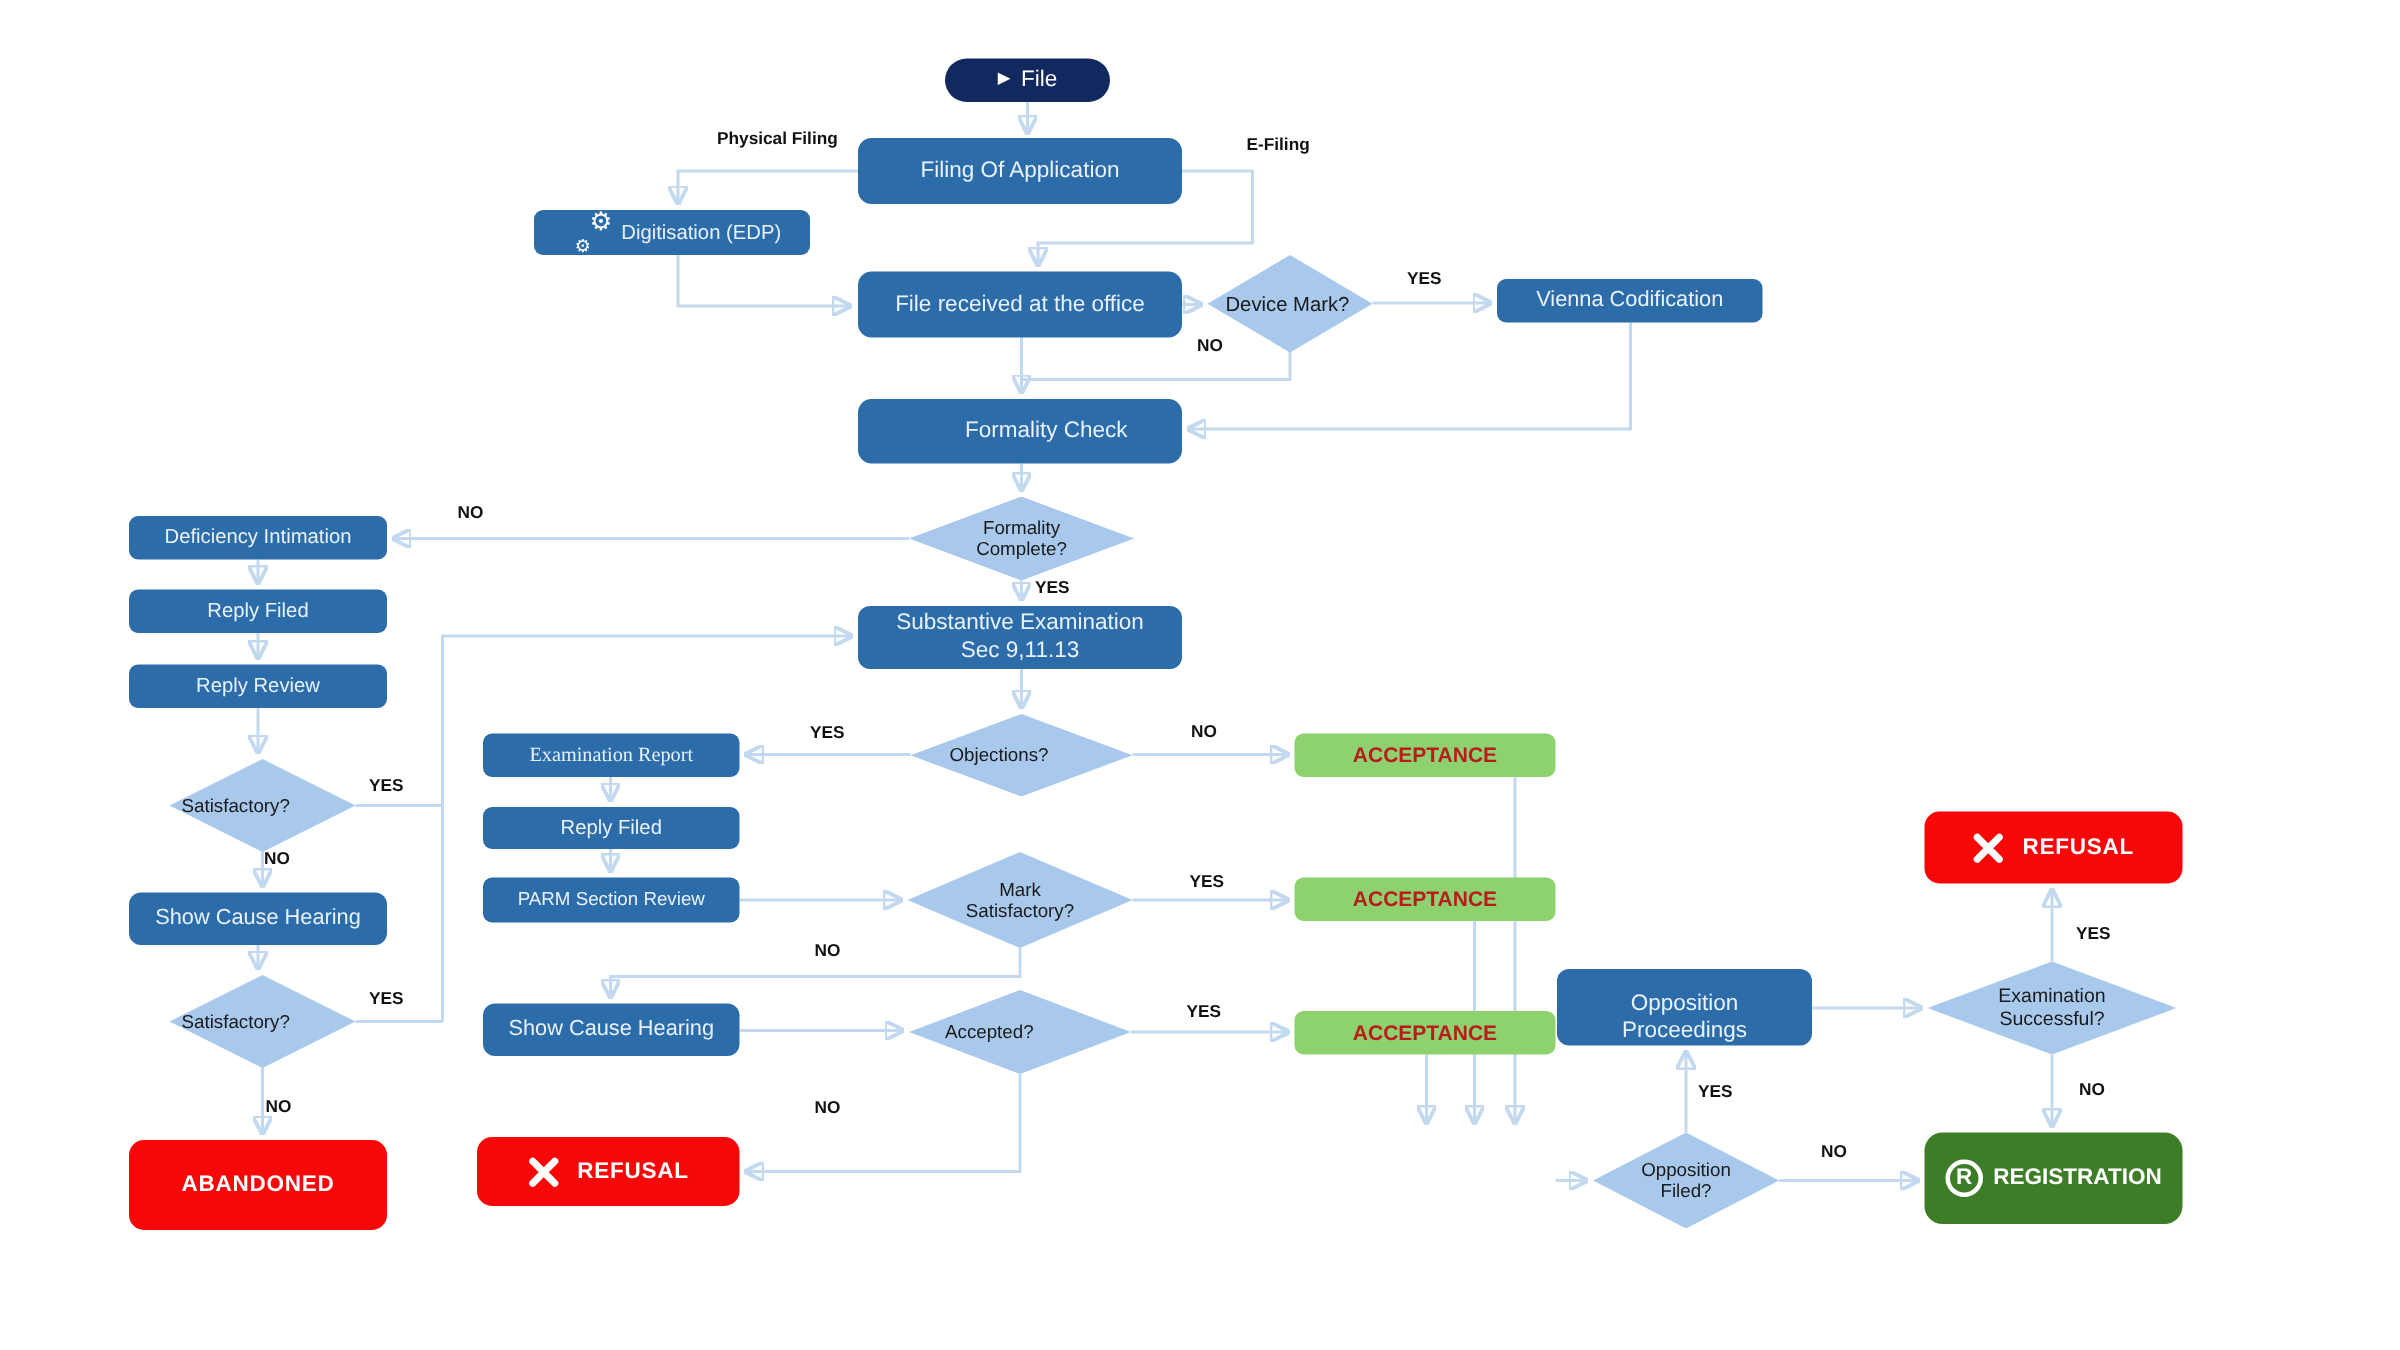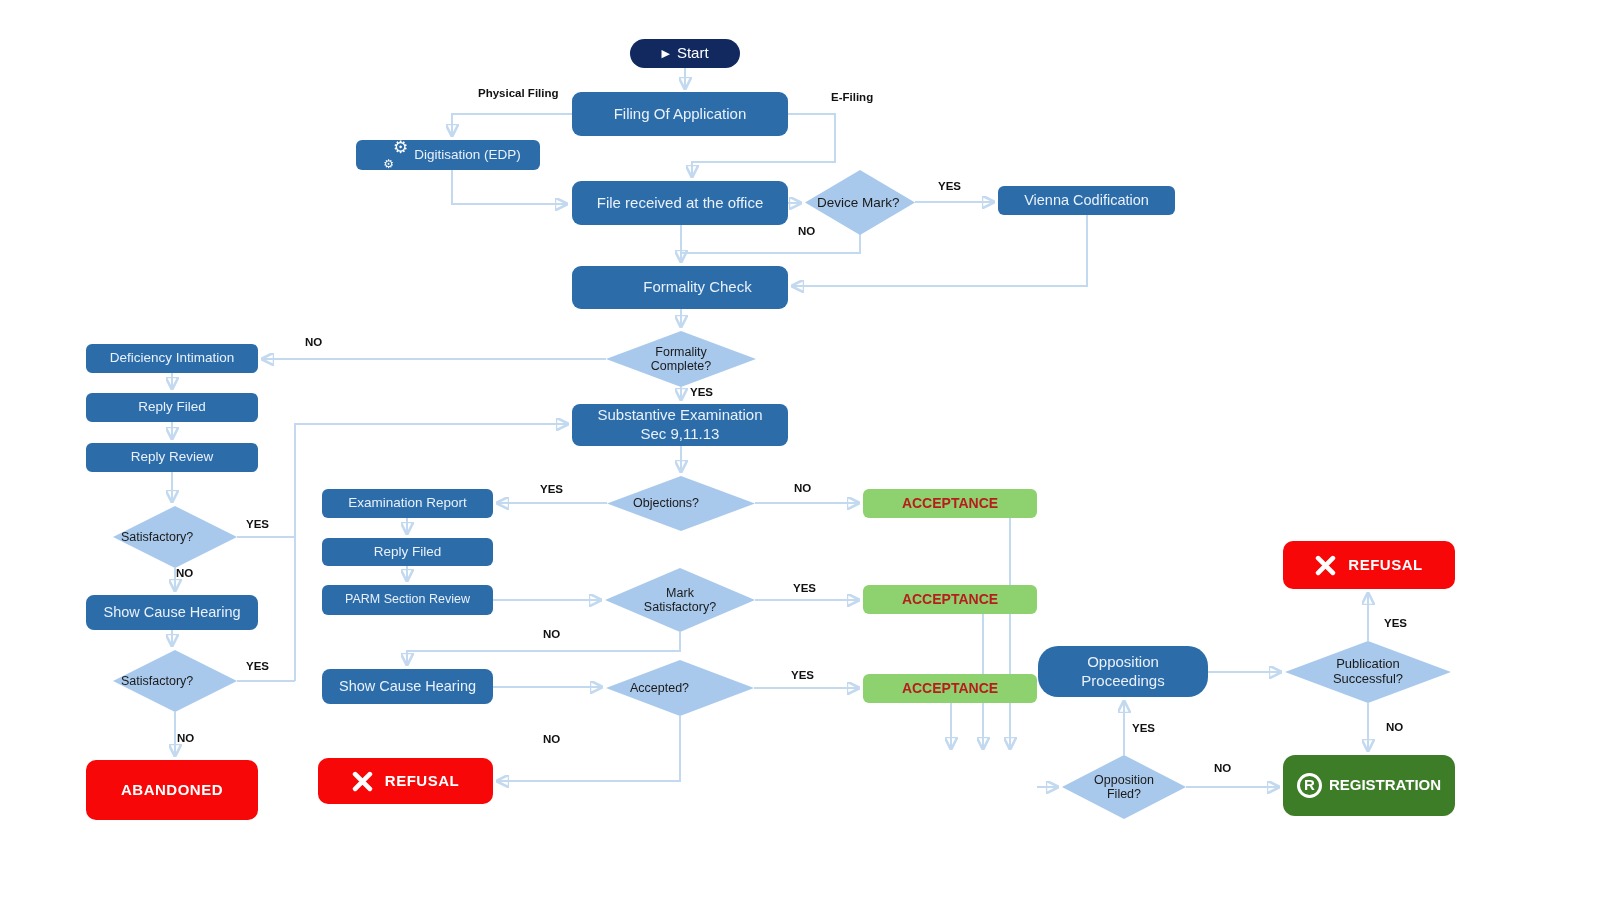--- a/index.html
+++ b/index.html
@@ -87,21 +87,21 @@
     <path d="M1037 787 H1057" marker-end="url(#arrow)"></path>
     <path d="M1124 755 V702" marker-end="url(#arrow)"></path>
     <path d="M1208 672 H1280" marker-end="url(#arrow)"></path>
     <path d="M1368 641 V594" marker-end="url(#arrow)"></path>
     <path d="M1368 703 V750" marker-end="url(#arrow)"></path>
     <path d="M1186 787 H1278" marker-end="url(#arrow)"></path>
   </svg>
 
   <div class="node navy" style="left:630px;top:39px;width:110px;height:29px;">
     <span class="play">▶</span>
-    <span>Start</span>
+    <span>File</span>
   </div>
 
   <div class="node blue" style="left:572px;top:92px;width:216px;height:44px;">
     <span>Filing Of Application</span>
   </div>
 
   <div class="node blue small" style="left:356px;top:140px;width:184px;height:30px;padding-left:8px;">
     <span class="gears">
         <span class="ga">⚙</span>
         <span class="gb">⚙</span>
@@ -159,21 +159,21 @@
 
   <div class="node blue lines" style="left:572px;top:404px;width:216px;height:42px;flex-direction:column;border-radius:8px;">
     <span>Substantive Examination</span>
     <span>Sec 9,11.13</span>
   </div>
 
   <div class="diamond" style="left:607px;top:476px;width:148px;height:55px;padding:0 26px;">
     <span>Objections?</span>
   </div>
 
-  <div class="node blue small" style="left:322px;top:489px;width:171px;height:29px;">
+  <div class="node blue small" style="left:322px;top:489px;width:171px;height:29px;font-family:Liberation Serif, serif;">
     <span>Examination Report</span>
   </div>
 
   <div class="node blue small" style="left:322px;top:538px;width:171px;height:28px;">
     <span>Reply Filed</span>
   </div>
 
   <div class="node blue small" style="left:322px;top:585px;width:171px;height:30px;font-size:12.5px;">
     <span>PARM Section Review</span>
   </div>
@@ -205,26 +205,26 @@
   </div>
   <div class="node green" style="left:863px;top:674px;width:174px;height:29px;">
     <span>ACCEPTANCE</span>
   </div>
 
 
   <div class="diamond" style="left:1062px;top:755px;width:124px;height:64px;padding:0 22px;">
     <span>Opposition Filed?</span>
   </div>
 
-  <div class="node blue" style="left:1038px;top:646px;width:170px;height:51px;border-radius:20px;padding:12px 30px;">
+  <div class="node blue" style="left:1038px;top:646px;width:170px;height:51px;border-radius:8px;padding:0 30px;align-items:flex-end;">
     <span>Opposition Proceedings</span>
   </div>
 
   <div class="diamond" style="left:1285px;top:641px;width:166px;height:62px;padding:0 34px;font-size:13px;">
-    <span>Publication Successful?</span>
+    <span>Examination Successful?</span>
   </div>
 
   <div class="node red" style="left:1283px;top:541px;width:172px;height:48px;">
     <svg class="xicon" width="21" height="21" viewBox="0 0 20 20">
         <path d="M3 3 L17 17 M17 3 L3 17" stroke="#ffffff" stroke-width="4.5" stroke-linecap="round"></path>
       </svg>
     <span>REFUSAL</span>
   </div>
 
   <div class="node darkgreen" style="left:1283px;top:755px;width:172px;height:61px;">

